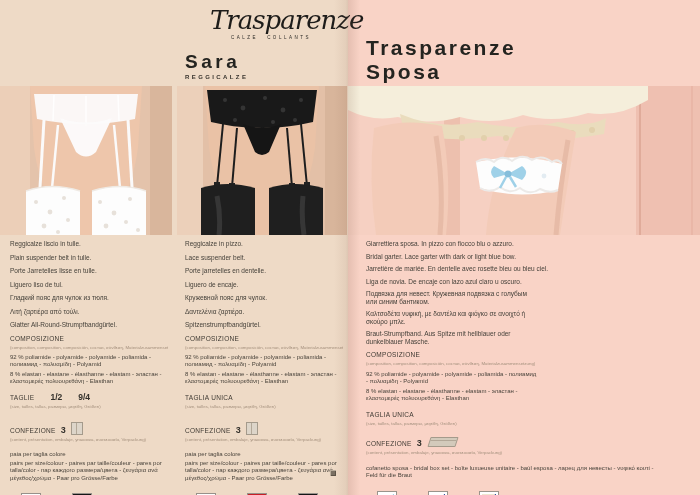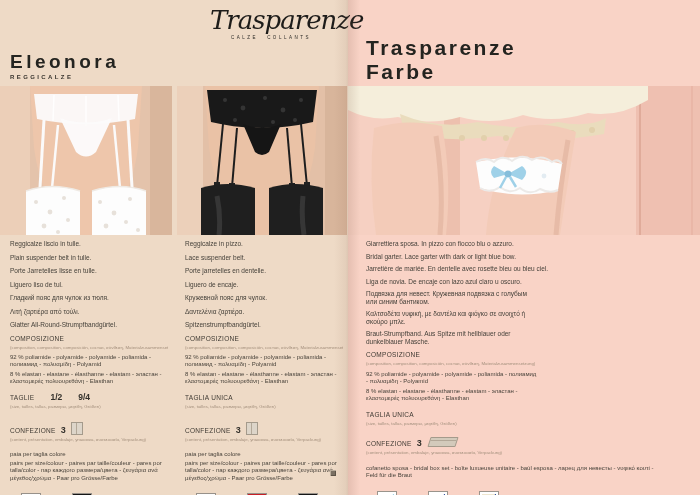--- a/index.html
+++ b/index.html
@@ -66,25 +66,25 @@
   <div class="page left">
 
     <div class="logo">
       <div class="logo-name">Trasparenze</div>
       <div class="logo-sub">
         <span>CALZE</span>
         <span>COLLANTS</span>
       </div>
     </div>
 
-    <div class="prod-title title-eleonora">
-      <div class="name">Eleonora</div>
+
+    <div class="prod-title title-sara">
+      <div class="name">Sara</div>
       <div class="cat">REGGICALZE</div>
     </div>
-
 
     <div class="photo photo-eleonora">
       <svg viewBox="0 0 172 149" preserveAspectRatio="none">
         <rect width="172" height="149" fill="#e4c3ab"></rect>
         <rect width="30" height="149" fill="#eccfb8"></rect>
         <rect x="150" width="22" height="149" fill="#d9b69c"></rect>
         <path d="M30,0 H142 L138,62 Q134,92 122,116 L114,149 H58 L50,116 Q38,92 34,62 Z" fill="#eec6ab"></path>
         <path d="M34,8 H138 L135,33 Q86,43 37,33 Z" fill="#fbfafa" opacity="0.95"></path>
         <path d="M54,9 L53,35 M86,10 L86,40 M118,9 L119,35" stroke="#ffffff" stroke-width="1.5" opacity="0.85" fill="none"></path>
         <path d="M60,32 Q86,41 112,32 L96,66 Q86,75 76,66 Z" fill="#fcfbfb" opacity="0.97"></path>
@@ -233,21 +233,21 @@
       </div>
     </div>
 
     <div class="page-marker"></div>
   </div>
 
   <div class="page right">
 
     <div class="prod-title title-sposa">
       <div class="name">Trasparenze</div>
-      <div class="name">Farbe</div>
+      <div class="name">Sposa</div>
     </div>
 
     <div class="photo photo-sposa">
       <svg viewBox="0 0 352 149" preserveAspectRatio="none">
         <rect width="352" height="149" fill="#f6d0c2"></rect>
         <rect x="288" width="64" height="149" fill="#efc0b1"></rect>
         <line x1="292" y1="0" x2="292" y2="149" stroke="#dba493" stroke-width="1.5"></line>
         <line x1="344" y1="0" x2="344" y2="149" stroke="#e4ad9d" stroke-width="1"></line>
         <rect x="96" y="30" width="16" height="119" fill="#e6b39f" opacity="0.55"></rect>
         <path d="M0,0 H300 V14 Q270,32 240,27 Q205,38 175,29 Q145,40 112,31 Q80,40 50,31 Q24,36 0,24 Z" fill="#f5eedb"></path>

